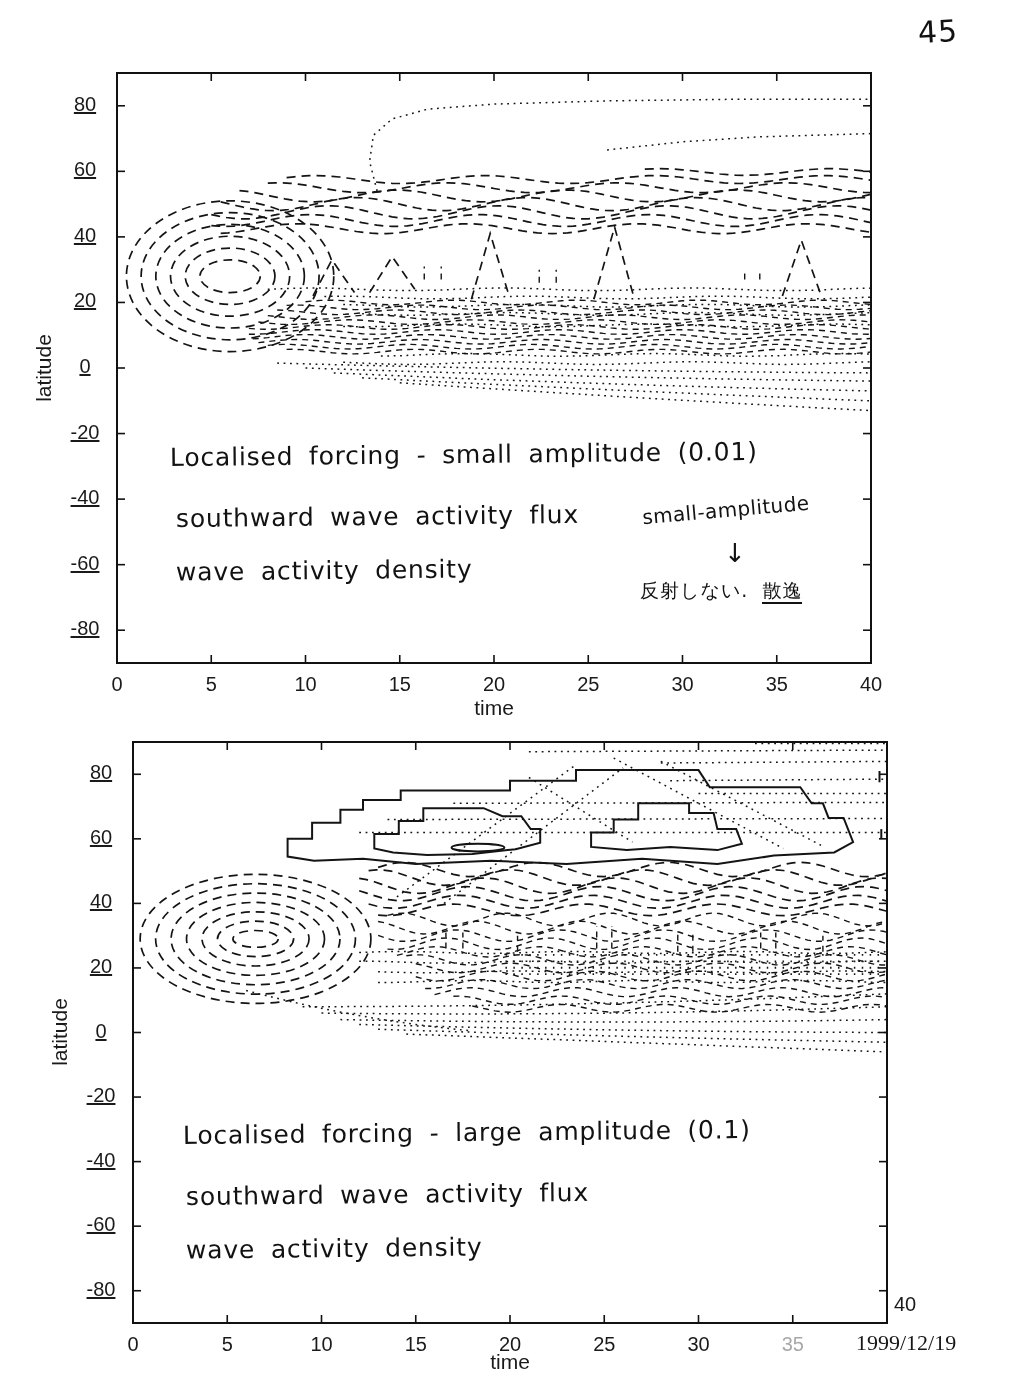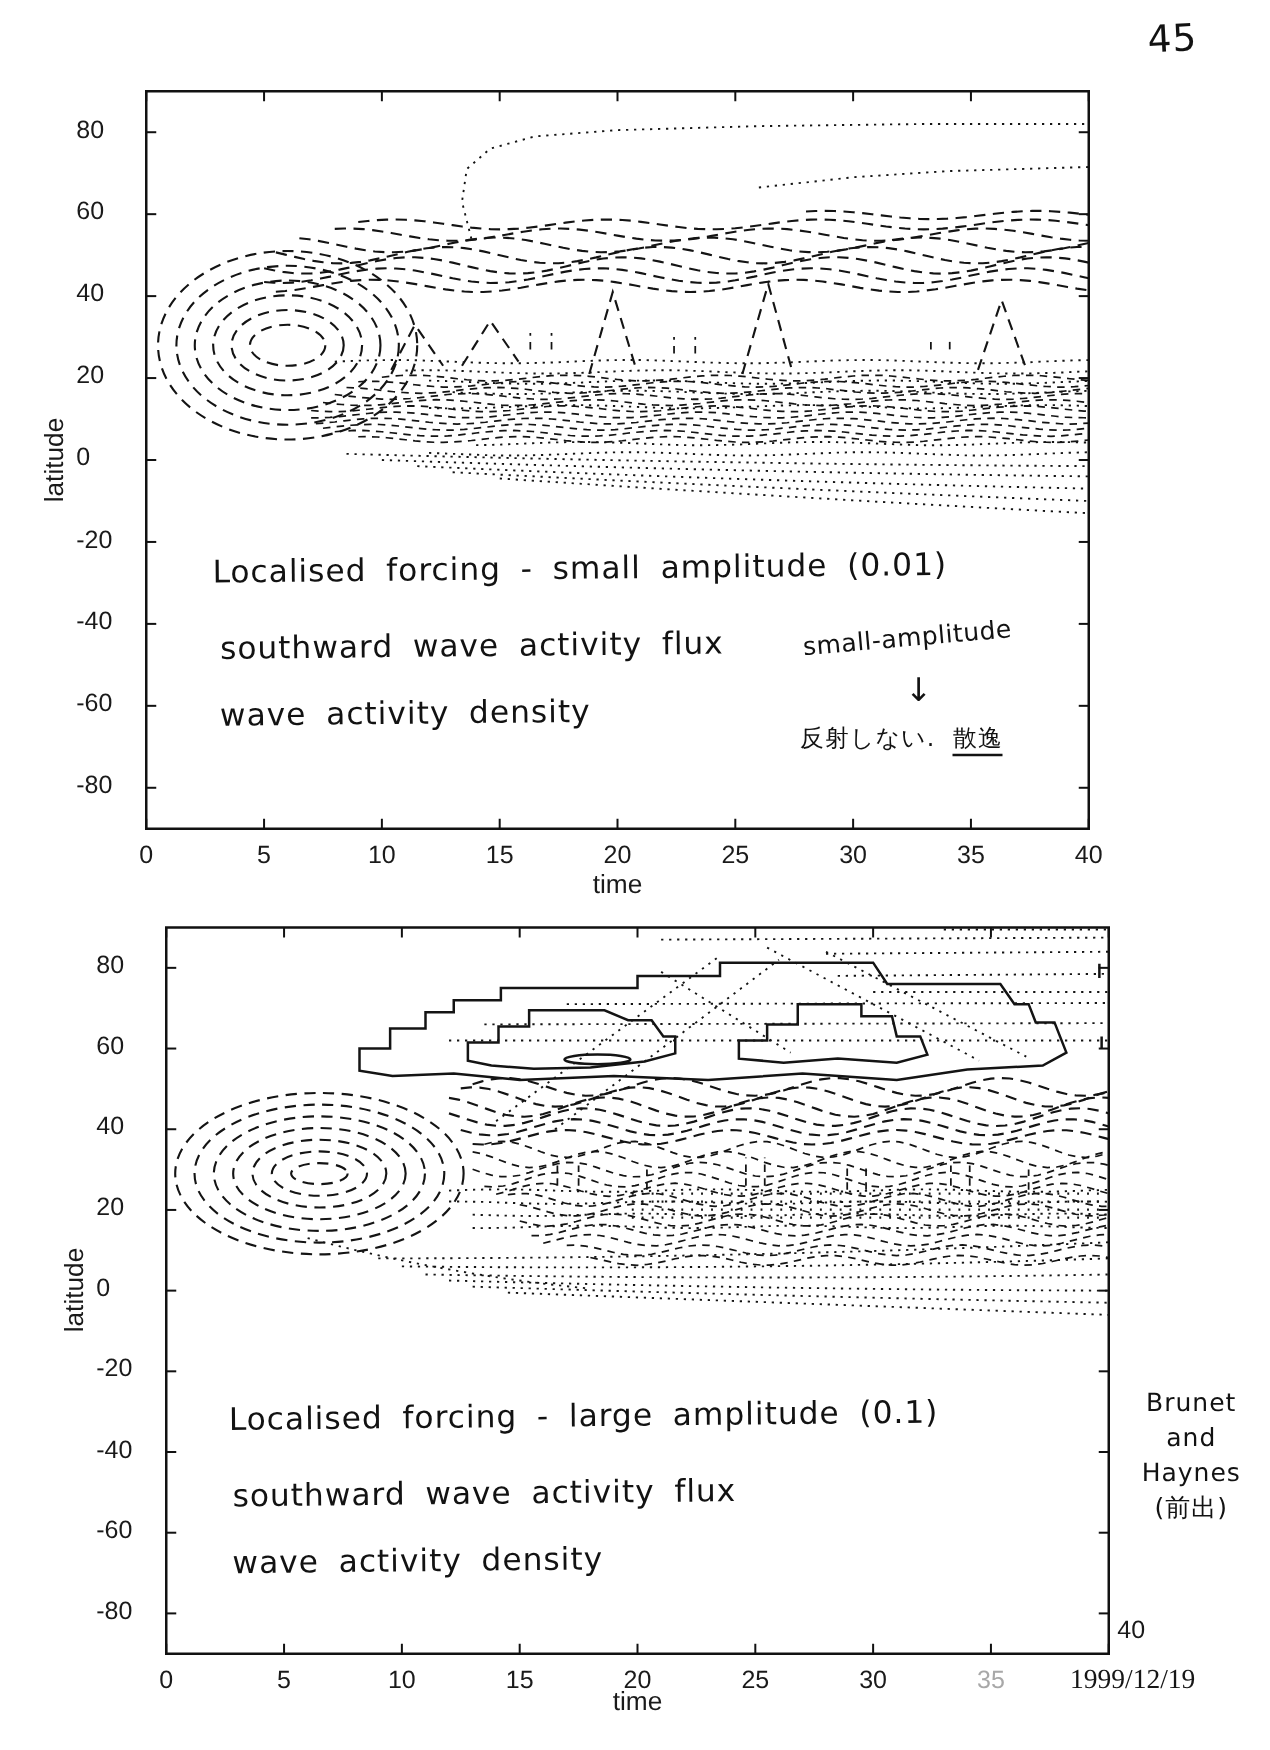--- a/index.html
+++ b/index.html
@@ -2,21 +2,21 @@
 <html><head>
 <meta charset="utf-8">
 <style>
   html,body{margin:0;padding:0;}
   body{width:1016px;height:1400px;background:#ffffff;position:relative;
        font-family:"Liberation Sans",sans-serif;color:#141414;overflow:hidden;}
   .page{position:absolute;left:0;top:0;width:1016px;height:1400px;}
   #plot-canvas{position:absolute;left:0;top:0;}
   .ticklabel{position:absolute;font-size:20px;color:#1a1a1a;white-space:nowrap;}
   .xtick{transform:translateX(-50%);}
-  .ytick{width:48px;text-align:left;}
+  .ytick{width:48px;text-align:center;text-decoration:underline;}
   .faded{color:#a8a8a8;}
   .axlabel{position:absolute;font-size:21px;color:#1a1a1a;transform:translateX(-50%);}
   .ylab{transform:translate(-50%,-50%) rotate(-90deg);}
   .hw{font-family:"DejaVu Sans",sans-serif;color:#121212;letter-spacing:0.8px;
       word-spacing:7px;white-space:nowrap;}
   .ann{position:absolute;font-size:25px;transform:rotate(-0.6deg);}
   .ann-side{position:absolute;font-size:20px;transform:rotate(-5deg);letter-spacing:0.4px;word-spacing:2px;}
   .ann-arrow{position:absolute;font-size:26px;}
   .ann-jp{position:absolute;font-size:19px;letter-spacing:1px;}
   .ann-jp .u{border-bottom:2px solid #121212;padding-bottom:1px;}
@@ -308,26 +308,20 @@
   <div class="hw ann" id="ann-t2">southward wave activity flux</div>
   <div class="hw ann" id="ann-t3">wave activity density</div>
   <div class="hw ann-side" id="ann-side-top">small-amplitude</div>
   <div class="hw ann-arrow" id="ann-arrow-top">↓</div>
   <div class="hw ann-jp" id="ann-jp-top"><span>反射しない.</span> <span class="u">散逸</span></div>
 
   <div class="hw ann" id="ann-b1">Localised forcing - large amplitude (0.1)</div>
   <div class="hw ann" id="ann-b2">southward wave activity flux</div>
   <div class="hw ann" id="ann-b3">wave activity density</div>
 
-  <div class="hw margin-note">
-    <div>Brunet</div>
-    <div>and</div>
-    <div>Haynes</div>
-    <div>(前出)</div>
-  </div>
 
   <div class="printed" id="footer-date">1999/12/19</div>
   <div class="printed" id="footer-author">P. Haynes</div>
 
 <div class="ticklabel xtick" style="left: 117px; top: 673px;">0</div>
     <div class="ticklabel xtick" style="left: 211.25px; top: 673px;">5</div>
     <div class="ticklabel xtick" style="left: 305.5px; top: 673px;">10</div>
     <div class="ticklabel xtick" style="left: 399.75px; top: 673px;">15</div>
     <div class="ticklabel xtick" style="left: 494px; top: 673px;">20</div>
     <div class="ticklabel xtick" style="left: 588.25px; top: 673px;">25</div>

